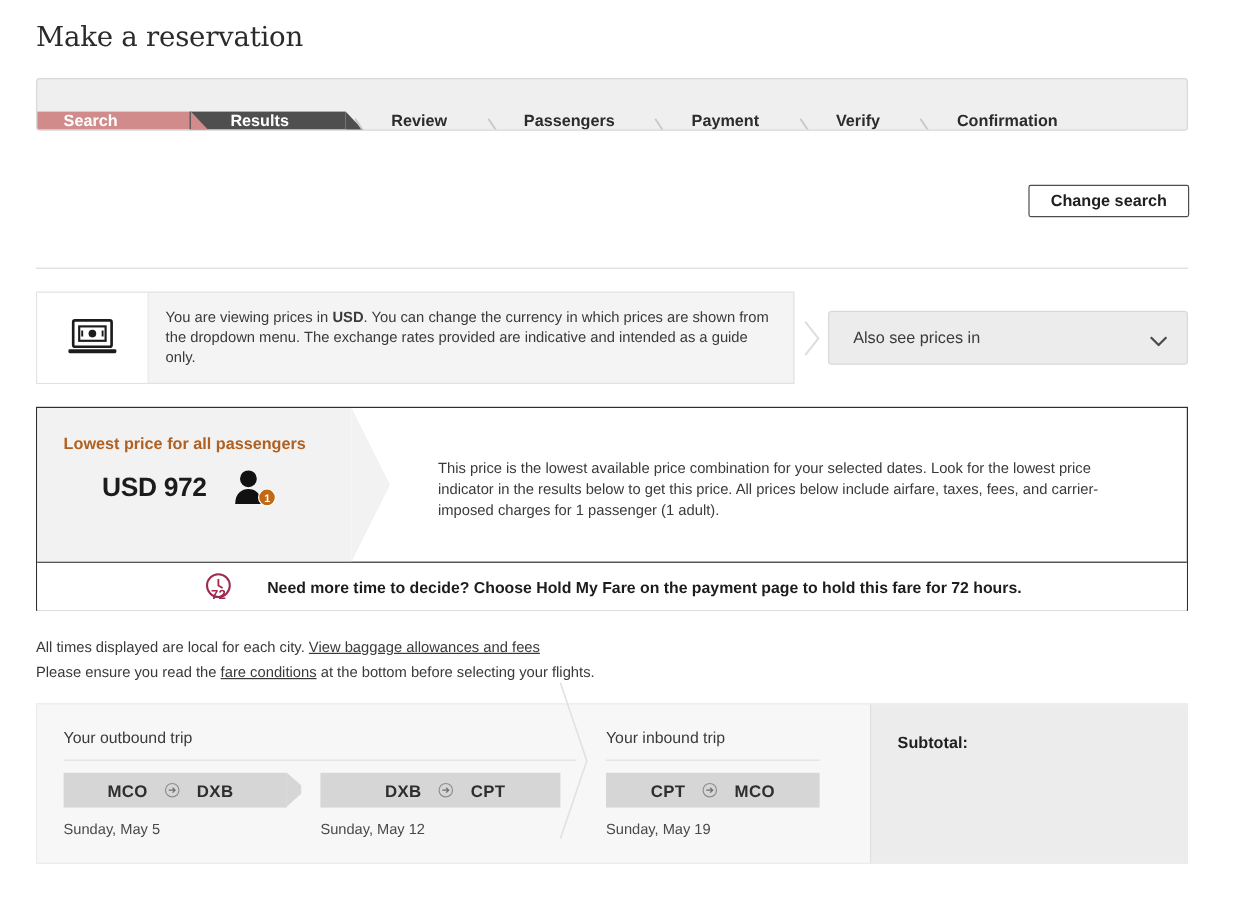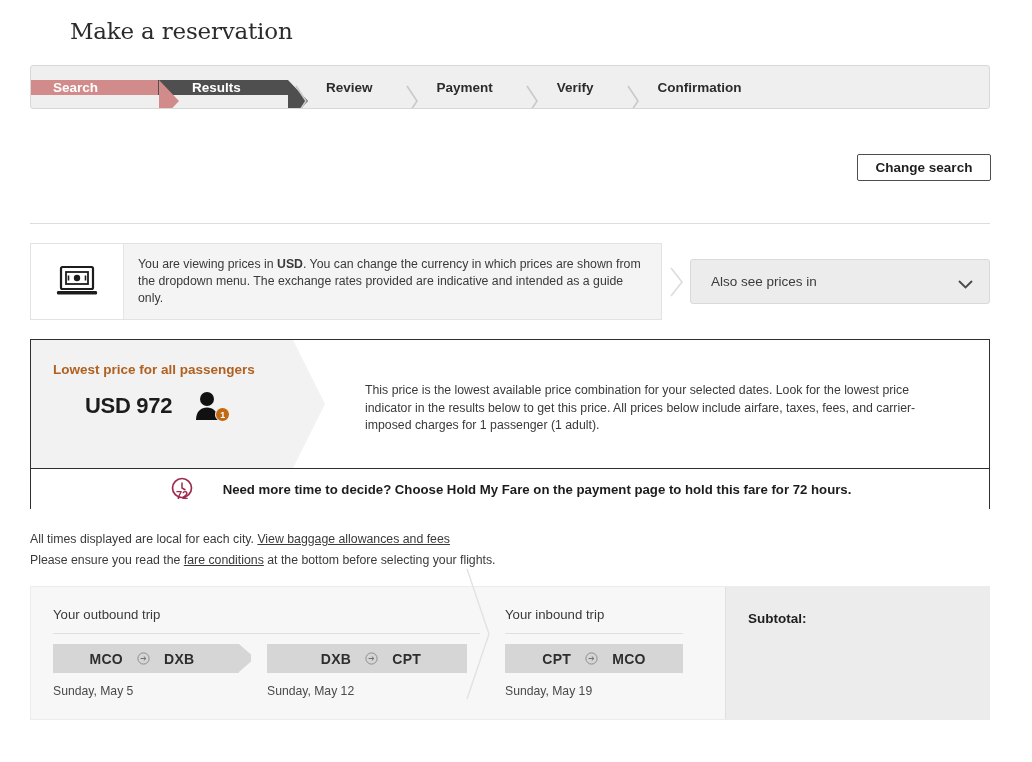--- a/index.html
+++ b/index.html
@@ -26,37 +26,36 @@
   .page-title {
     position: absolute;
     left: 30px;
     top: 18px;
     font-family: "DejaVu Serif", serif;
     font-size: 23px;
     font-weight: 400;
     color: #2b2b2b;
     letter-spacing: -0.2px;
     white-space: nowrap;
-    margin-left: 40px;
   }
 
   
   .steps-bar {
     position: absolute;
     left: 30px;
     top: 65px;
     width: 960px;
     height: 44px;
     background: #efefef;
     border: 1px solid #d8d8d8;
     border-radius: 3px;
     box-sizing: border-box;
     overflow: hidden;
     display: flex;
-    align-items: center;
+    align-items: flex-end;
   }
   .step {
     position: relative;
     display: flex;
     align-items: center;
     box-sizing: border-box;
     font-size: 13.5px;
     font-weight: bold;
     color: #2c2c2c;
     white-space: nowrap;
@@ -435,20 +434,28 @@
 
     <div class="step step-plain">
       <span class="chev">
         <svg width="26" height="42" viewBox="0 0 26 42">
             <path d="M8 6 L18 21 L8 36" fill="none" stroke="#c9c9c9" stroke-width="1.6"></path>
           </svg>
       </span>
       <span class="step-label">Review</span>
     </div>
 
+    <div class="step step-plain">
+      <span class="chev">
+        <svg width="26" height="42" viewBox="0 0 26 42">
+            <path d="M8 6 L18 21 L8 36" fill="none" stroke="#c9c9c9" stroke-width="1.6"></path>
+          </svg>
+      </span>
+      <span class="step-label">Passengers</span>
+    </div>
 
     <div class="step step-plain">
       <span class="chev">
         <svg width="26" height="42" viewBox="0 0 26 42">
             <path d="M8 6 L18 21 L8 36" fill="none" stroke="#c9c9c9" stroke-width="1.6"></path>
           </svg>
       </span>
       <span class="step-label">Payment</span>
     </div>
 

